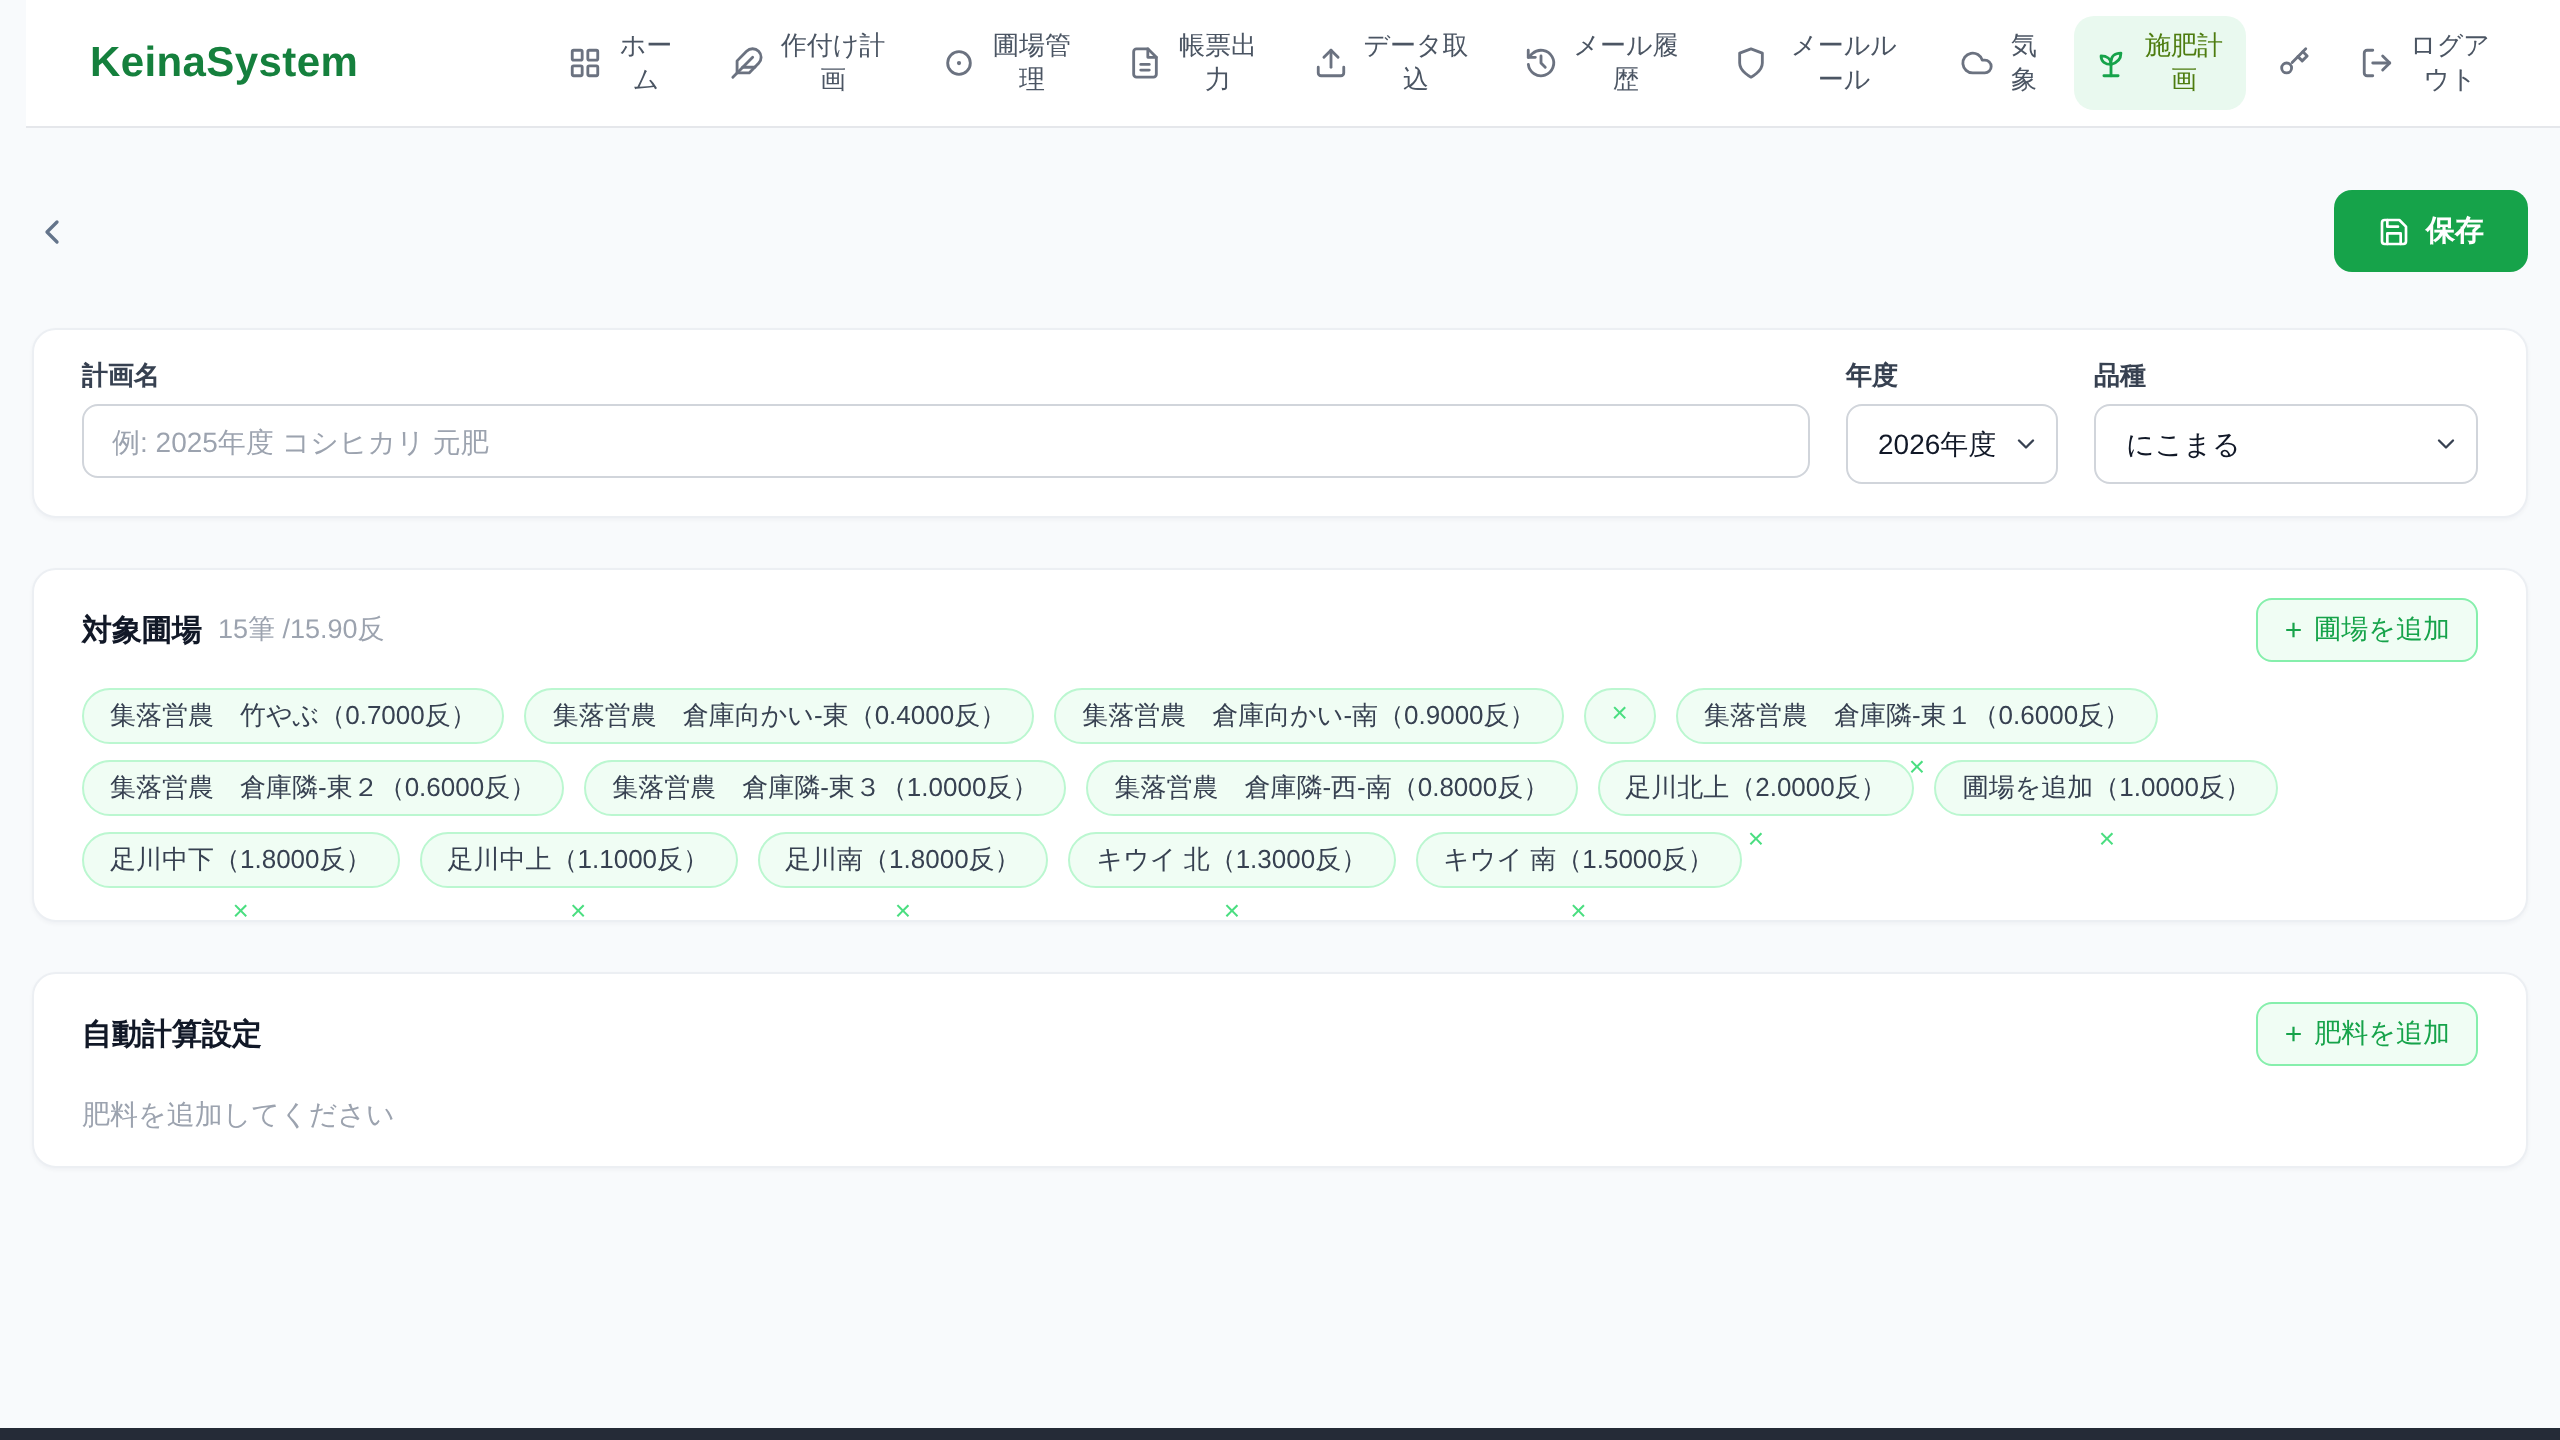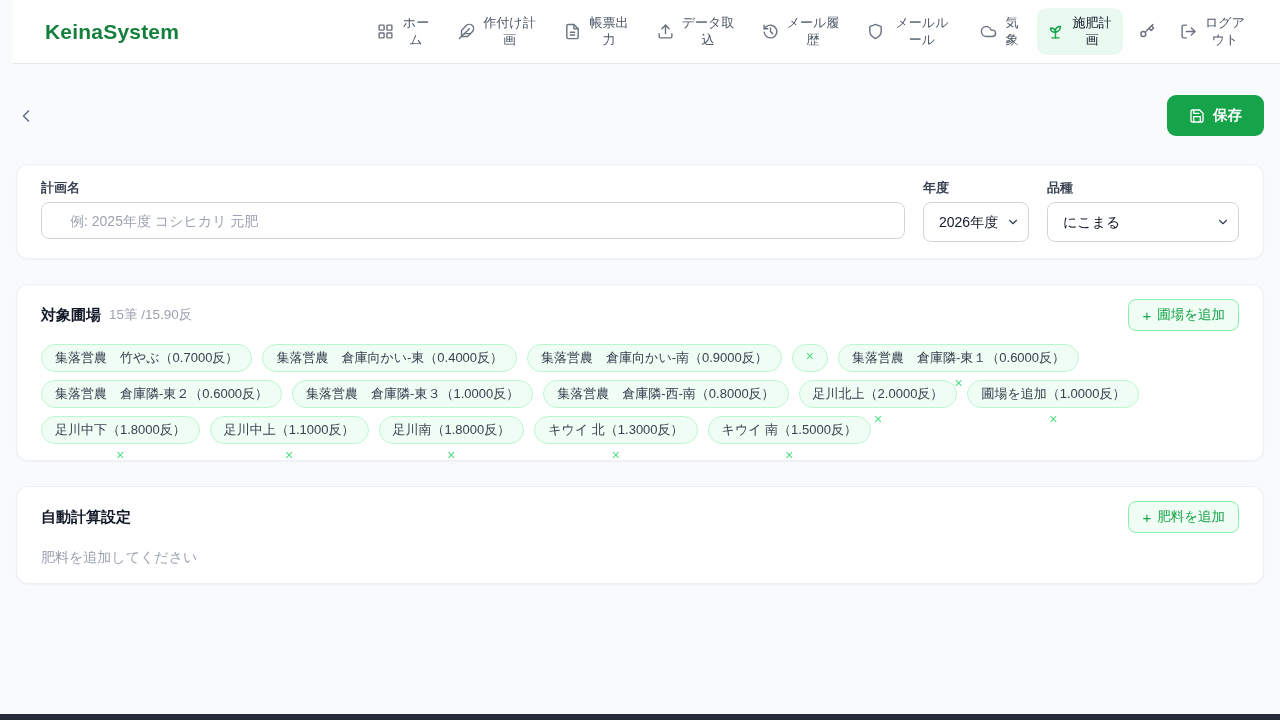--- a/index.html
+++ b/index.html
@@ -16,21 +16,21 @@
   .logo { font-size:21px; font-weight:700; color:#15803d; letter-spacing:.2px; }
   .nav { margin-left:auto; display:flex; align-items:center; gap:7px; }
   .nav-item {
     display:flex; align-items:center; gap:7px; padding:7px 10px; border-radius:10px;
     color:#4b5563; cursor:pointer; background:transparent;
   }
   .nav-item .nav-icon { display:flex; color:#6b7280; }
   .nav-item .nav-label {
     font-size:13px; line-height:1.3; text-align:center; word-break:break-all;
   }
-  .nav-item.active { background:#e9f9ef; color:#0f172a; }
+  .nav-item.active { background:#e9f9ef; color:#4d7c0f; }
   .nav-item.active .nav-icon { color:#16a34a; }
   .icon-only { padding:7px 8px; }
   svg.ic { width:17px; height:17px; stroke:currentColor; fill:none;
     stroke-width:2; stroke-linecap:round; stroke-linejoin:round; display:block; }
   
   .title-row {
     display:flex; align-items:center; margin:31px 16px 28px 16px;
   }
   .back-btn { display:flex; align-items:center; color:#64748b; cursor:pointer; margin-right:12px; }
   .back-btn svg { width:20px; height:20px; }
@@ -46,21 +46,21 @@
   .card {
     background:#ffffff; border:1px solid #eceff3; border-radius:12px;
     margin:0 16px 25px 16px; padding:14px 24px 16px 24px;
     box-shadow:0 1px 2px rgba(15,23,42,.04);
   }
   .form-row { display:flex; gap:18px; }
   .fgroup { display:flex; flex-direction:column; gap:5px; }
   .fgroup.grow { flex:1; }
   .flabel { font-size:13px; font-weight:700; color:#374151; }
   .tinput {
-    height:37px; border:1px solid #d1d5db; border-radius:8px; padding:0 28px;
+    height:37px; border:1px solid #d1d5db; border-radius:8px; padding:0 14px;
     font-size:14px; color:#111827; width:100%; background:#fff; font-family:inherit;
   }
   .tinput::placeholder { color:#9ca3af; }
   .selwrap { position:relative; }
   .selwrap select {
     appearance:none; -webkit-appearance:none; height:40px;
     border:1px solid #d1d5db; border-radius:8px; background:#fff;
     font-size:14px; color:#111827; padding:0 30px 0 15px; width:100%;
     font-family:inherit; cursor:pointer;
   }
@@ -119,20 +119,29 @@
       <span class="nav-icon">
         <svg class="ic" viewBox="0 0 24 24">
             <path d="M20.2 12.2a6 6 0 0 0-8.5-8.5L5 10.5V19h8.5z"></path>
             <line x1="16" y1="8" x2="2" y2="22"></line>
             <line x1="17.5" y1="15" x2="9" y2="15"></line>
           </svg>
       </span>
       <span class="nav-label" style="width:55px">作付け計画</span>
     </div>
 
+    <div class="nav-item">
+      <span class="nav-icon">
+        <svg class="ic" viewBox="0 0 24 24">
+            <circle cx="12" cy="12" r="8"></circle>
+            <circle cx="12" cy="12" r="1.5" fill="currentColor" stroke="none"></circle>
+          </svg>
+      </span>
+      <span class="nav-label" style="width:42px">圃場管理</span>
+    </div>
 
     <div class="nav-item">
       <span class="nav-icon">
         <svg class="ic" viewBox="0 0 24 24">
             <path d="M14 2H6a2 2 0 0 0-2 2v16a2 2 0 0 0 2 2h12a2 2 0 0 0 2-2V8z"></path>
             <polyline points="14 2 14 8 20 8"></polyline>
             <line x1="9" y1="13" x2="15" y2="13"></line>
             <line x1="9" y1="17" x2="15" y2="17"></line>
           </svg>
       </span>

